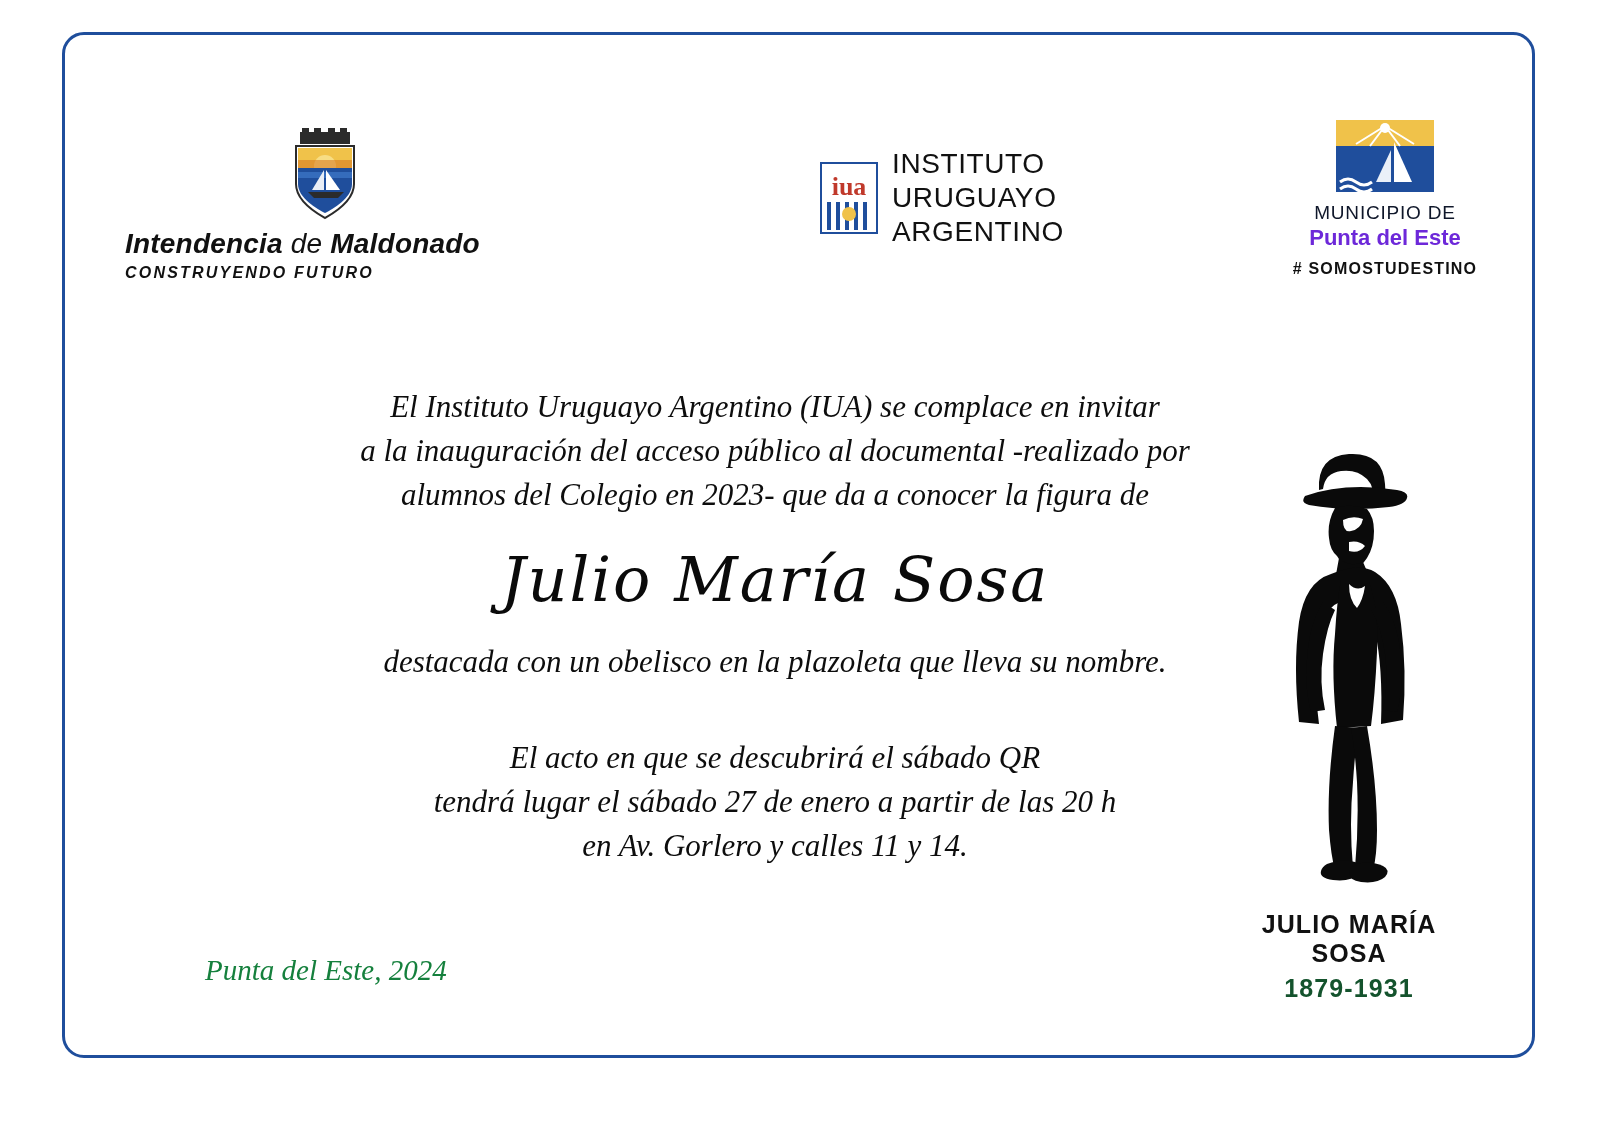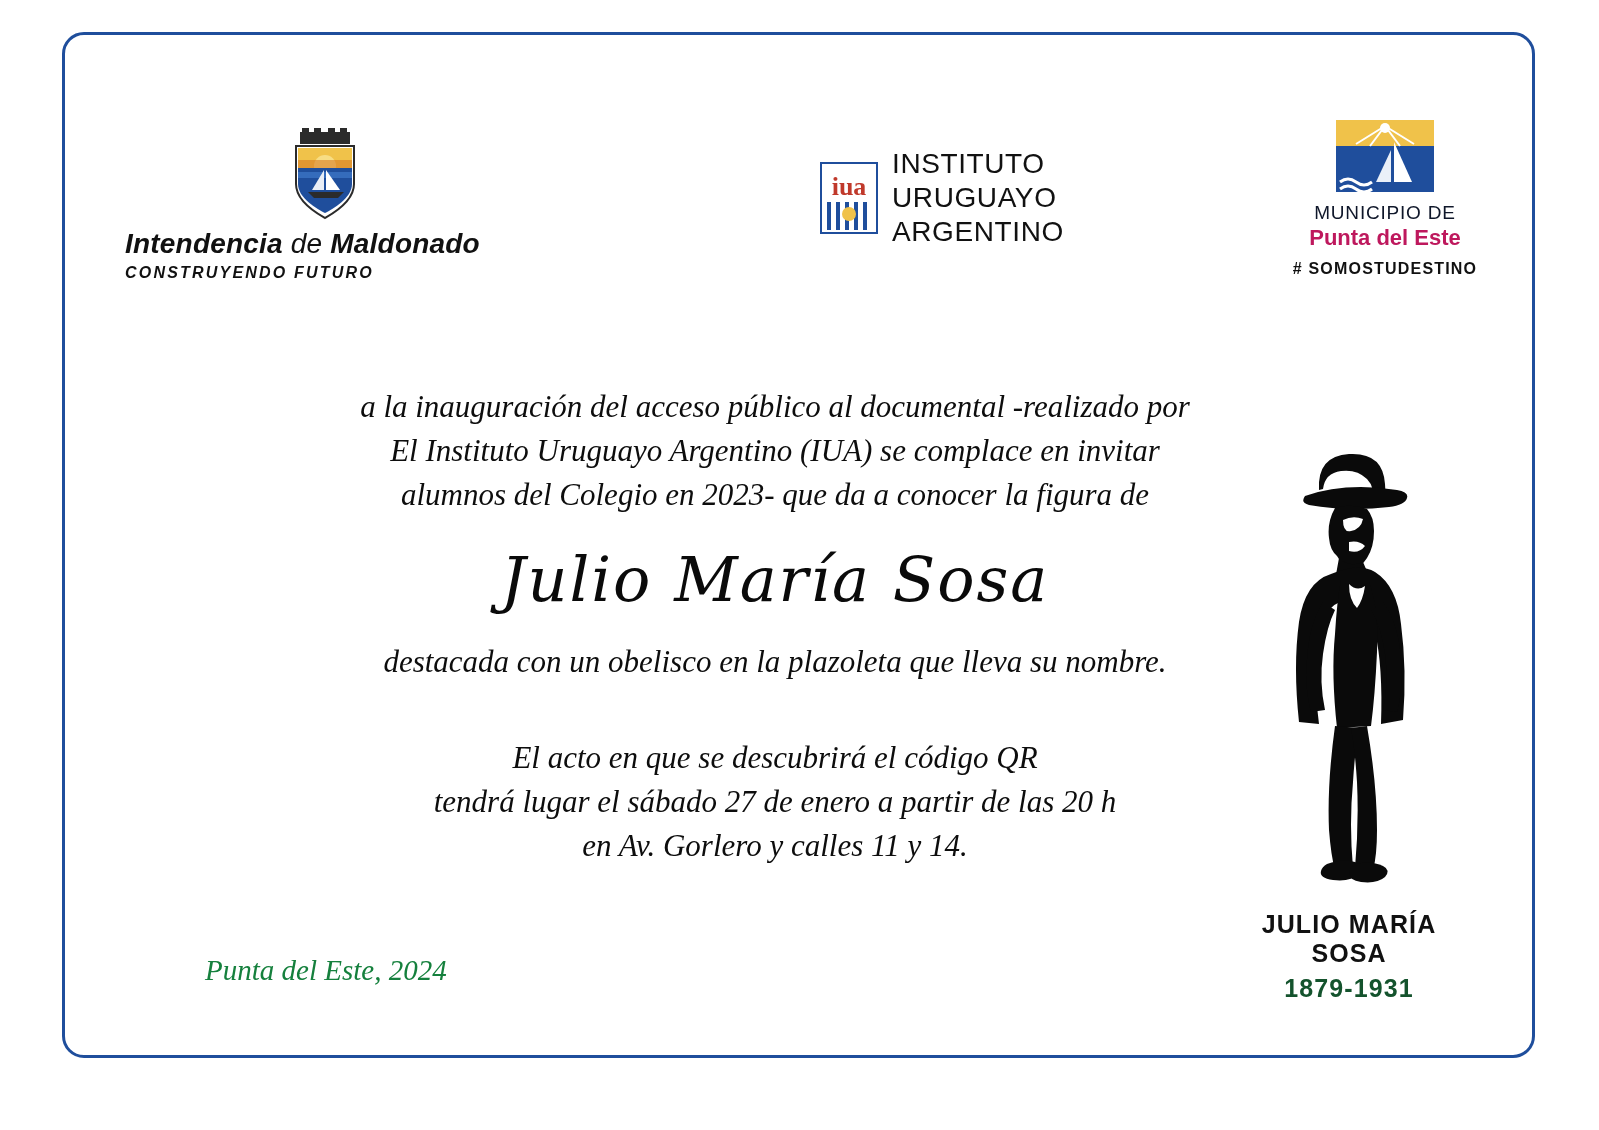--- a/index.html
+++ b/index.html
@@ -104,21 +104,21 @@
     height: 72px;
   }
   .mun-l1 {
     font-size: 19px;
     color: #0f172a;
     letter-spacing: 0.8px;
   }
   .mun-l2 {
     font-size: 22px;
     font-weight: bold;
-    color: #be185d;
+    color: #6d28d9;
     margin-top: 1px;
   }
   .mun-l3 {
     font-size: 16px;
     font-weight: bold;
     color: #111111;
     letter-spacing: 1.2px;
     margin-top: 9px;
   }
 
@@ -279,29 +279,29 @@
           </g>
         </svg>
       </span>
       <div class="mun-l1">MUNICIPIO DE</div>
       <div class="mun-l2">Punta del Este</div>
       <div class="mun-l3"># SOMOSTUDESTINO</div>
     </div>
   </div>
 
   <div class="body-text">
+    <div class="para">El Instituto Uruguayo Argentino (IUA) se complace en invitar</div>
     <div class="para">a la inauguración del acceso público al documental -realizado por</div>
-    <div class="para">El Instituto Uruguayo Argentino (IUA) se complace en invitar</div>
     <div class="para">alumnos del Colegio en 2023- que da a conocer la figura de</div>
 
     <div class="honoree">Julio María Sosa</div>
 
     <div class="para para-2">destacada con un obelisco en la plazoleta que lleva su nombre.</div>
 
-    <div class="para para-3">El acto en que se descubrirá el código QR</div>
+    <div class="para para-3">El acto en que se descubrirá el sábado QR</div>
     <div class="para">tendrá lugar el sábado 27 de enero a partir de las 20 h</div>
     <div class="para">en Av. Gorlero y calles 11 y 14.</div>
   </div>
 
   <div class="place-date">Punta del Este, 2024</div>
 
   <div class="silhouette-block">
     <span class="silhouette-svg">
       <svg viewBox="0 0 185 470" width="185" height="470" xmlns="http://www.w3.org/2000/svg">
         <g fill="#0a0a0a">

